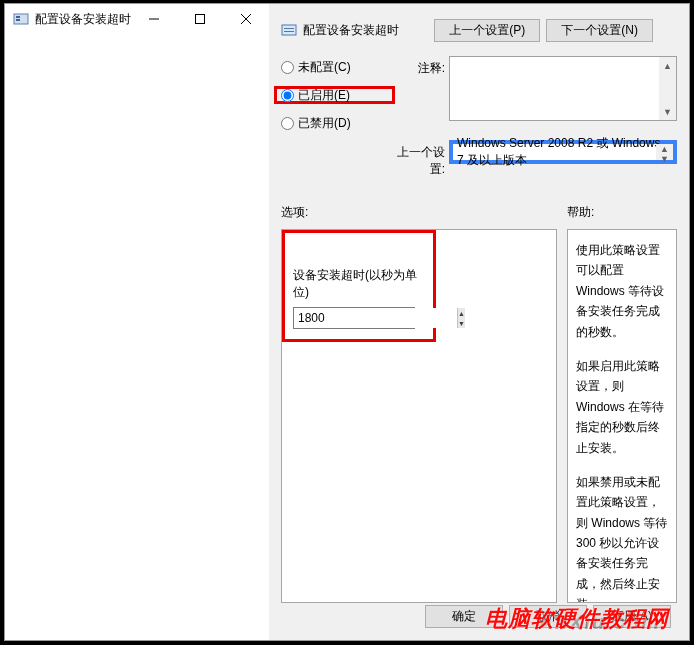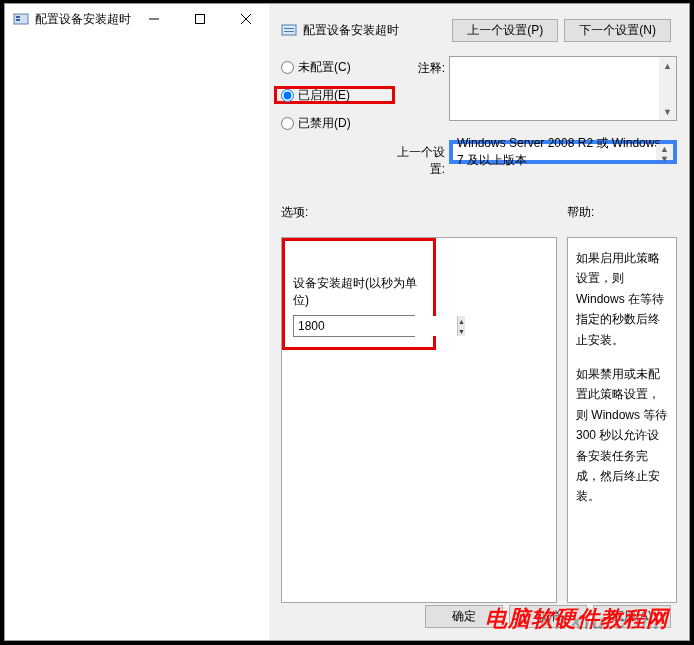--- a/index.html
+++ b/index.html
@@ -9,35 +9,35 @@
     .titlebar-icon { width: 16px; height: 16px; margin-right: 6px; }
     .titlebar-text { flex: 1; font-size: 12px; color: #000; }
     .titlebar-controls { display: flex; height: 30px; }
     .titlebar-btn { width: 46px; height: 30px; display: flex; align-items: center; justify-content: center; background: transparent; border: none; }
     .titlebar-btn svg { stroke: #000; }
     .body-area { flex: 1; background: #f0f0f0; display: flex; flex-direction: column; padding: 10px 12px 12px 12px; }
     .header-row { display: flex; align-items: center; height: 32px; margin-bottom: 10px; }
     .header-title { display: flex; align-items: center; flex: 1; }
     .header-title-icon { width: 16px; height: 16px; margin-right: 6px; }
     .header-title-text { font-size: 12px; color: #000; }
-    .nav-btns { display: flex; gap: 6px; margin-right: 6px; }
+    .nav-btns { display: flex; gap: 6px; margin-right: 24px; }
     .win-btn { height: 23px; padding: 0 14px; background: #e1e1e1; border: 1px solid #adadad; font-size: 12px; cursor: default; }
     .top-grid { display: grid; grid-template-columns: 110px 50px 1fr; column-gap: 4px; row-gap: 8px; align-items: start; margin-bottom: 16px; }
     .radio-col { display: flex; flex-direction: column; gap: 10px; padding-top: 2px; }
     .radio-row { display: flex; align-items: center; gap: 4px; height: 18px; }
     .radio-row label { font-size: 12px; }
     .highlight-red { border: 3px solid #e60000; padding: 2px 4px; margin-left: -7px; margin-right: -4px; }
     .label-col { text-align: right; font-size: 12px; padding-top: 4px; }
     .textarea-wrap { border: 1px solid #a0a0a0; background: #fff; position: relative; }
     .textarea-inner { width: 100%; height: 60px; border: none; resize: none; font-size: 12px; padding: 2px; }
     .scroll-v { position: absolute; right: 0; top: 0; bottom: 0; width: 17px; background: #f0f0f0; display: flex; flex-direction: column; justify-content: space-between; }
     .scroll-btn { width: 17px; height: 17px; display: flex; align-items: center; justify-content: center; color: #606060; font-size: 9px; }
     .platform-box { border: 4px solid #3b82f6; background: #fff; height: 24px; display: flex; align-items: center; padding: 0 4px; position: relative; }
     .platform-text { flex: 1; font-size: 12px; }
-    .section-labels { display: flex; margin-top: 10px; margin-bottom: 16px; }
+    .section-labels { display: flex; margin-top: 10px; margin-bottom: 8px; }
     .section-labels .left { width: 286px; }
     .section-labels .right { flex: 1; }
     .lower-panels { flex: 1; display: flex; gap: 10px; min-height: 0; }
     .panel { border: 1px solid #a6a6a6; background: #fff; overflow: hidden; }
     .panel-left { width: 276px; padding: 10px; position: relative; }
     .panel-right { flex: 1; padding: 10px 8px; line-height: 1.7; }
     .option-group { border: 3px solid #e60000; padding: 6px 8px 10px 8px; width: 154px; margin-left: -10px; margin-top: -10px; }
     .option-label { font-size: 12px; margin-bottom: 6px; display: block; margin-top: 28px; }
     .spinner { display: flex; width: 122px; height: 22px; border: 1px solid #7a7a7a; background: #fff; }
     .spinner-input { flex: 1; border: none; padding: 0 4px; font-size: 12px; outline: none; }
@@ -147,20 +147,21 @@
             <input class="spinner-input" value="1800" style="">
             <div class="spinner-btns">
               <div class="spinner-btn">▲</div>
               <div class="spinner-btn">▼</div>
             </div>
           </div>
         </div>
       </div>
       <div class="panel panel-right">
         <div class="help-text">
+          <p>使用此策略设置可以配置 Windows 等待设备安装任务完成的秒数。</p>
           <p>如果启用此策略设置，则 Windows 在等待指定的秒数后终止安装。</p>
           <p>如果禁用或未配置此策略设置，则 Windows 等待 300 秒以允许设备安装任务完成，然后终止安装。</p>
         </div>
       </div>
     </div>
 
     <div class="footer">
       <button class="win-btn" style="width:78px">确定</button>
       <button class="win-btn" style="width:78px">取消</button>
       <button class="win-btn" style="width:78px">应用(A)</button>

